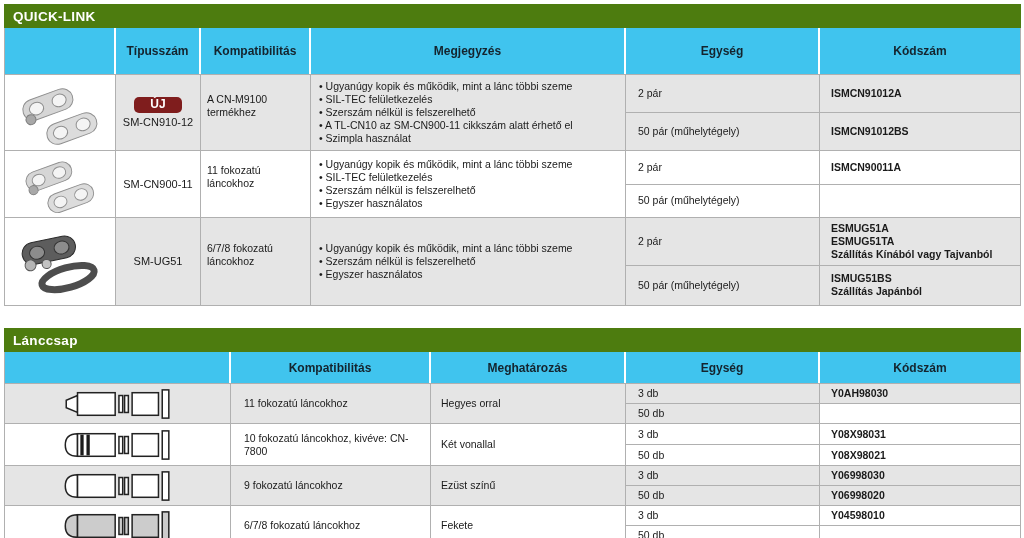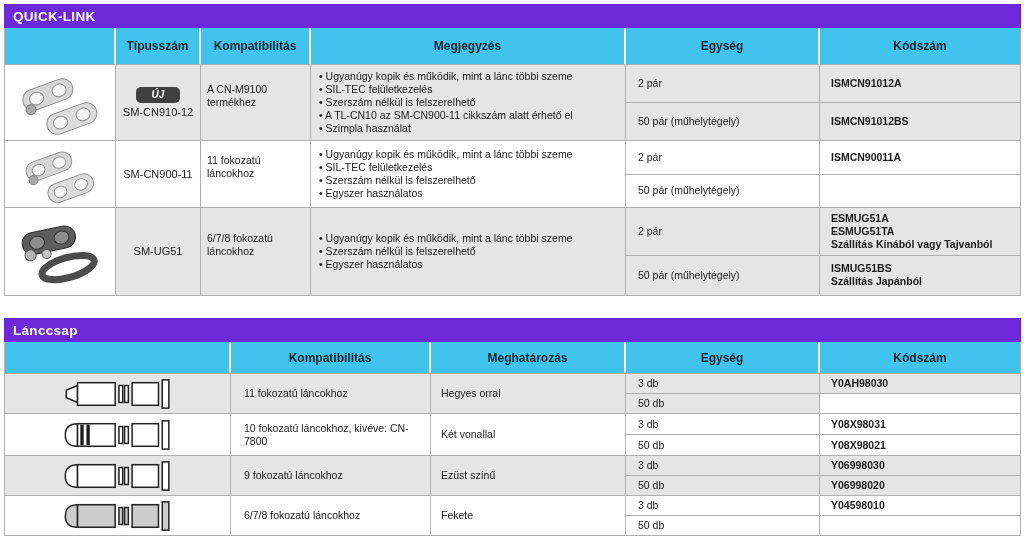--- a/index.html
+++ b/index.html
@@ -6,31 +6,31 @@
   html, body { background: #ffffff; }
   body {
     width: 1024px; height: 538px;
     font-family: "Liberation Sans", "DejaVu Sans", sans-serif;
     color: #1a1a1a;
     overflow: hidden;
   }
   .page { position: relative; width: 1024px; height: 538px; padding: 4px 3px 0 4px; }
   .tbl { width: 1017px; border: 1px solid #b0b0b0; border-top: none; }
   .titlebar {
-    height: 24px; background: #6d28d9; color: #ffffff;
+    height: 24px; background: #4d7c0f; color: #ffffff;
     font-size: 13.5px; font-weight: bold; letter-spacing: .3px;
     display: flex; align-items: center; padding-left: 9px;
     margin: 0 -1px; 
     position: relative; z-index: 2;
   }
   .gap { height: 22px; }
 
   
   .hrow { display: grid; background: #40c4ee; }
-  .hrow.ql { grid-template-columns: 111px 85px 110px 315px 194px 1fr; height: 36px; }
+  .hrow.ql { grid-template-columns: 111px 85px 110px 315px 194px 1fr; height: 46px; }
   .hrow.lc { grid-template-columns: 226px 200px 195px 194px 1fr; height: 31px; }
   .hcell {
     display: flex; align-items: center; justify-content: center;
     font-size: 12px; font-weight: bold; color: #14242e;
     border-right: 2px solid #ffffff;
   }
   .hcell:last-child { border-right: none; }
 
   
   .row { display: grid; border-top: 1px solid #b0b0b0; background: #ffffff; }
@@ -54,23 +54,23 @@
   .megh { padding-left: 10px; }
   .notes { padding: 3px 4px 3px 8px; white-space: pre-line; }
   .variants { display: flex; flex-direction: column; }
   .variant { display: grid; grid-template-columns: 194px 1fr; flex: 1 1 0; }
   .variant + .variant { border-top: 1px solid #b0b0b0; }
   .qr3 .variant.v1 { flex-grow: 1.2; }
   .egyseg { padding-left: 12px; }
   .kod { padding-left: 11px; font-weight: bold; white-space: pre-line; border-right: none; }
 
   .badge {
-    display: inline-block; background: #404040; color: #ffffff;
-    font-size: 10px; font-weight: bold;
-    padding: 1px 16px 2px; border-radius: 5px; font-style: italic;
+    display: inline-block; background: #7f1d1d; color: #ffffff;
+    font-size: 12px; font-weight: bold;
+    padding: 1px 16px 2px; border-radius: 5px;
   }
 </style>
 </head>
 <body>
 
 <div class="page">
 
   <section class="tbl">
     <div class="titlebar">
       <span>QUICK-LINK</span>

